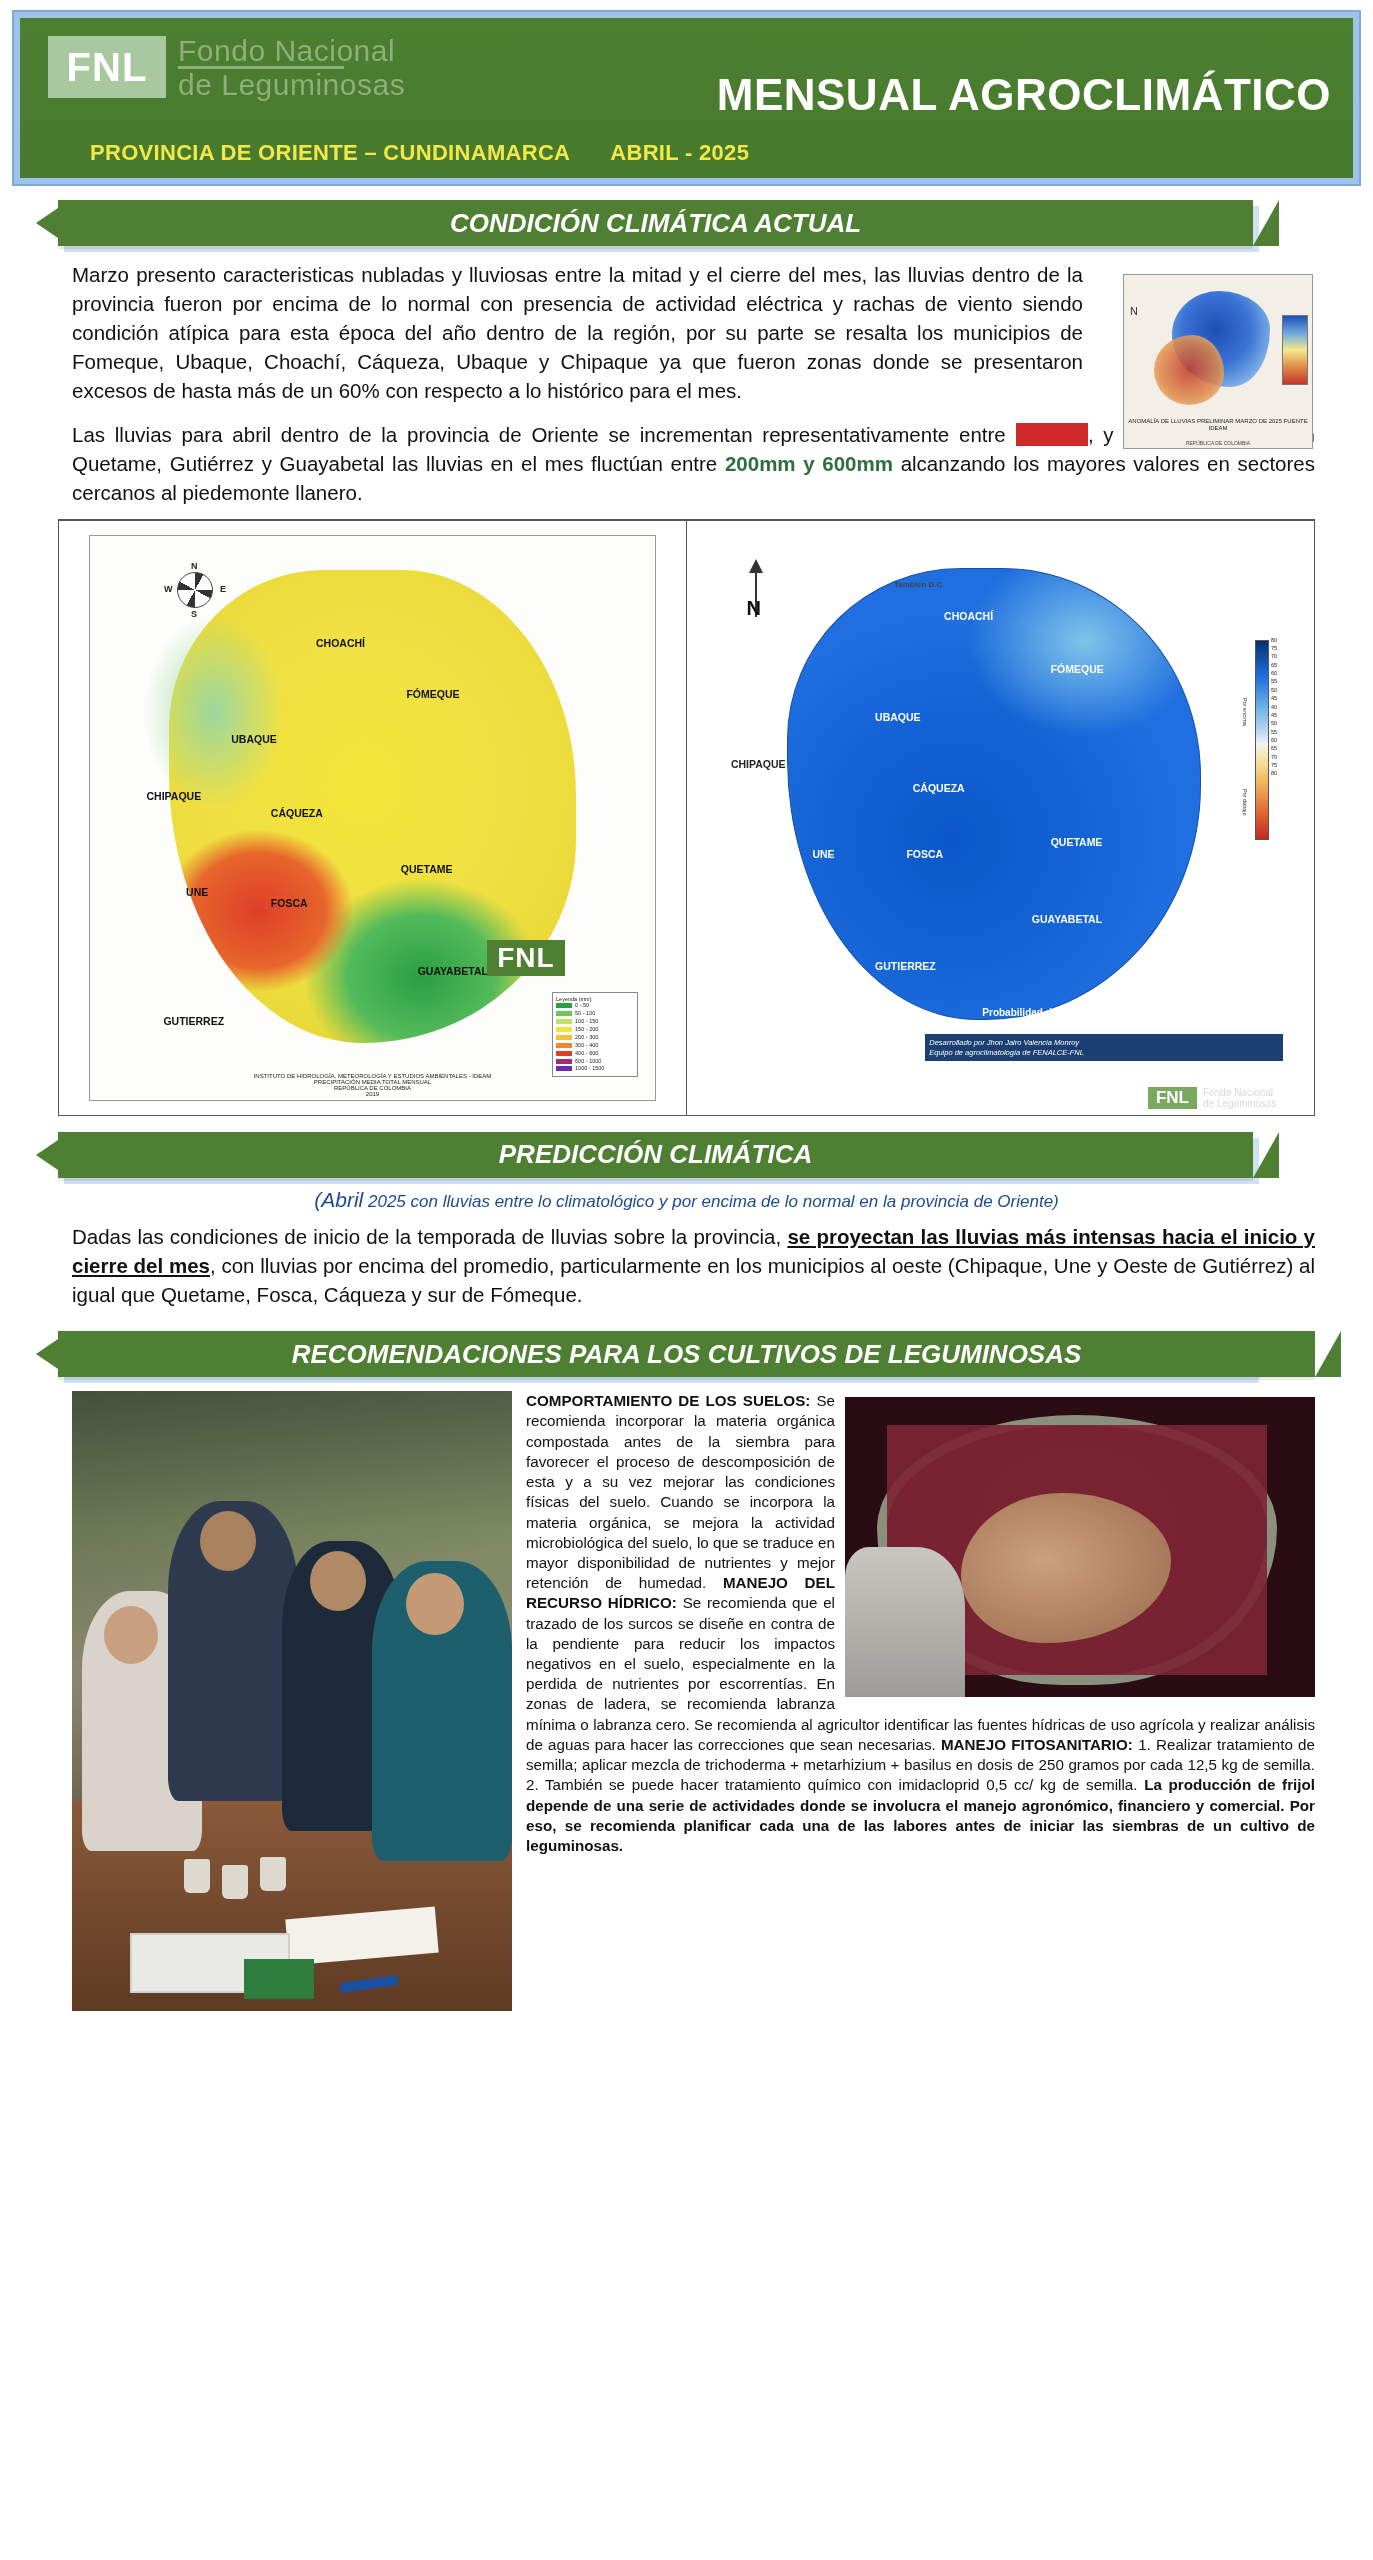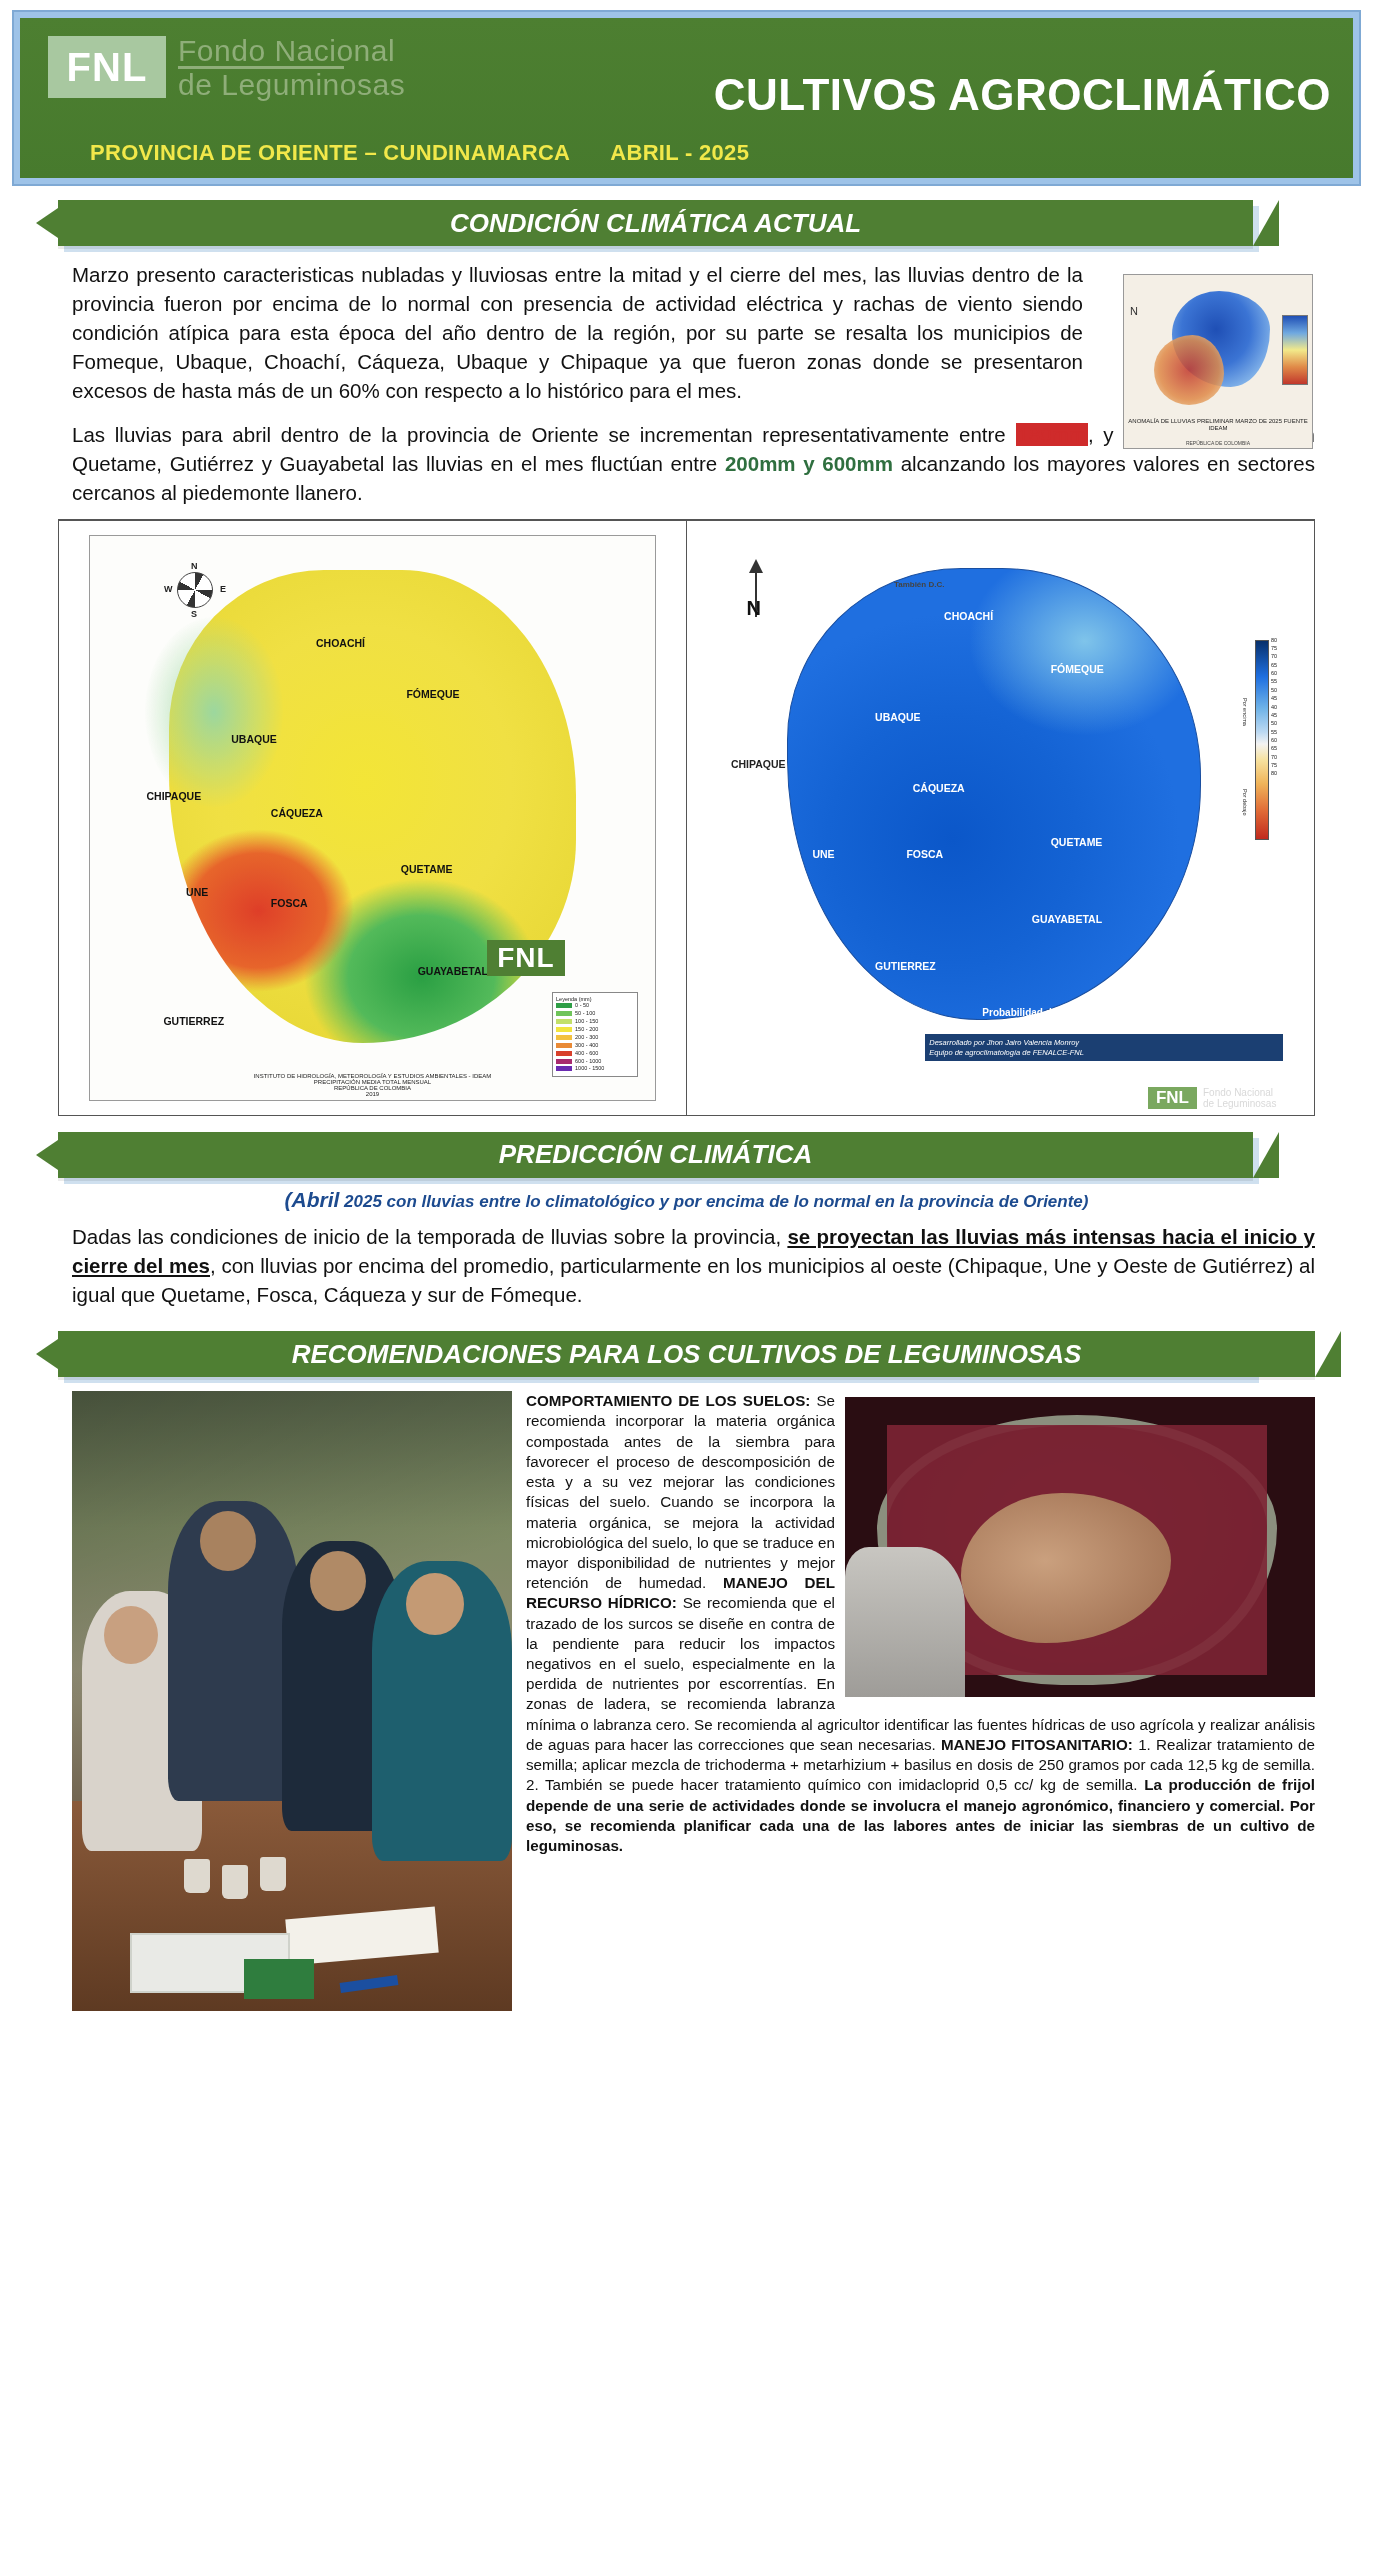--- a/index.html
+++ b/index.html
@@ -268,21 +268,21 @@
     display:flex; align-items:center; gap:6px;
   }
   .m2-fnl .box { background:#7aa85f; color:#fff; font-weight:bold; font-size:17px; padding:1px 8px; }
   .m2-fnl .txt { color:#d9d9d9; font-size:10px; line-height:1.1; }
 
   
   .pred-sub {
     margin: 10px 60px 0 60px;
     text-align:center;
     font-size:17px;
-    font-weight:bold;
+    font-weight:normal;
     font-style:italic;
     color:#1d4b8f;
   }
   .pred-sub .abril { font-size:21px; }
   .pred-sub .rest { color:#1d4b8f; }
 
   
   .rec-wrap { margin: 14px 58px 0 72px; display:flex; gap:14px; align-items:flex-start; }
   .rec-left { width: 440px; }
   .photo1 {
@@ -401,21 +401,21 @@
 <div class="page">
 
   <div class="header">
     <div class="header-inner">
       <div class="fnl-badge">
         <span>FNL</span>
       </div>
       <div class="fnl-word1">Fondo Nacional</div>
       <div class="fnl-underline"></div>
       <div class="fnl-word2">de Leguminosas</div>
-      <div class="report-title">CULTIVOS AGROCLIMÁTICO</div>
+      <div class="report-title">MENSUAL AGROCLIMÁTICO</div>
       <div class="header-sub">
         <span>PROVINCIA DE ORIENTE – CUNDINAMARCA</span><span class="month">ABRIL - 2025</span>
       </div>
     </div>
   </div>
 
   <div class="banner-wrap">
     <div class="banner-shadow"></div>
     <div class="banner">CONDICIÓN CLIMÁTICA ACTUAL</div>
   </div>

